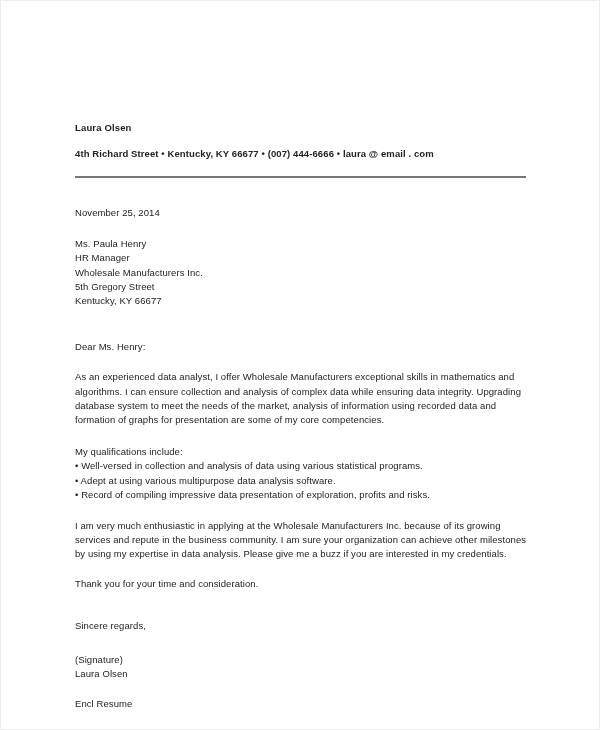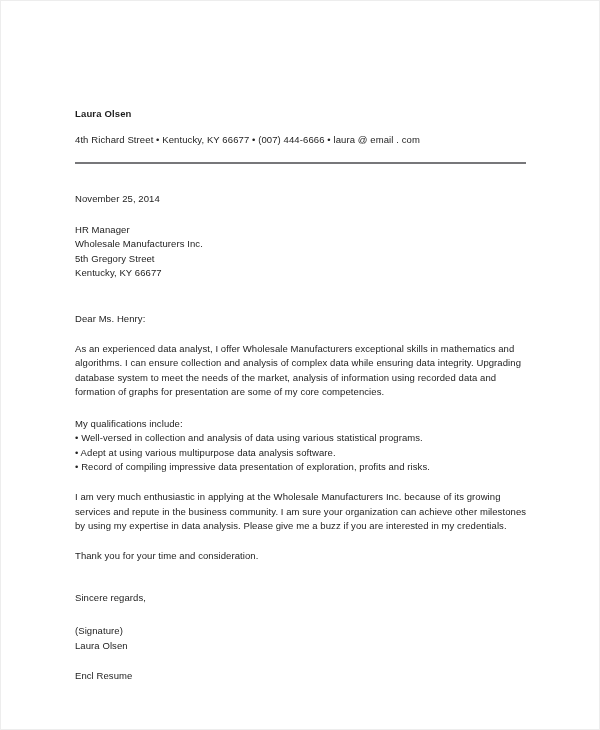--- a/index.html
+++ b/index.html
@@ -15,37 +15,38 @@
     width: 600px;
     height: 730px;
     background: #ffffff;
     box-sizing: border-box;
     border: 1px solid #ededed;
     overflow: hidden;
   }
   .sheet {
     position: absolute;
     left: 74px;
-    top: 106px;
+    top: 120px;
     width: 452px;
   }
   .letterhead-name {
     font-size: 9.5px;
     font-weight: bold;
     color: #1d1d1d;
     letter-spacing: 0.15px;
     line-height: 14px;
     margin: 0 0 12px 0;
   }
   .letterhead-contact {
     font-size: 9.5px;
     color: #232323;
     line-height: 14px;
     margin: 0;
     letter-spacing: 0.1px;
+    font-weight: bold;
   }
   .divider {
     margin-top: 15px;
     margin-bottom: 0;
     height: 2px;
     background: #77777a;
     width: 451px;
   }
   .block {
     font-size: 9.5px;
@@ -98,20 +99,21 @@
 
     <p class="letterhead-name">Laura Olsen</p>
 
     <p class="letterhead-contact">4th Richard Street • Kentucky, KY 66677 • (007) 444-6666 • laura @ email . com</p>
 
     <div class="divider"></div>
 
     <div class="block date-line">November 25, 2014</div>
 
     <div class="block recipient">
+      <div>Ms. Paula Henry</div>
       <div>HR Manager</div>
       <div>Wholesale Manufacturers Inc.</div>
       <div>5th Gregory Street</div>
       <div>Kentucky, KY 66677</div>
     </div>
 
     <div class="block salutation">Dear Ms. Henry:</div>
 
     <div class="block para">As an experienced data analyst, I offer Wholesale Manufacturers exceptional skills in mathematics and algorithms. I can ensure collection and analysis of complex data while ensuring data integrity. Upgrading database system to meet the needs of the market, analysis of information using recorded data and formation of graphs for presentation are some of my core competencies.</div>
 

